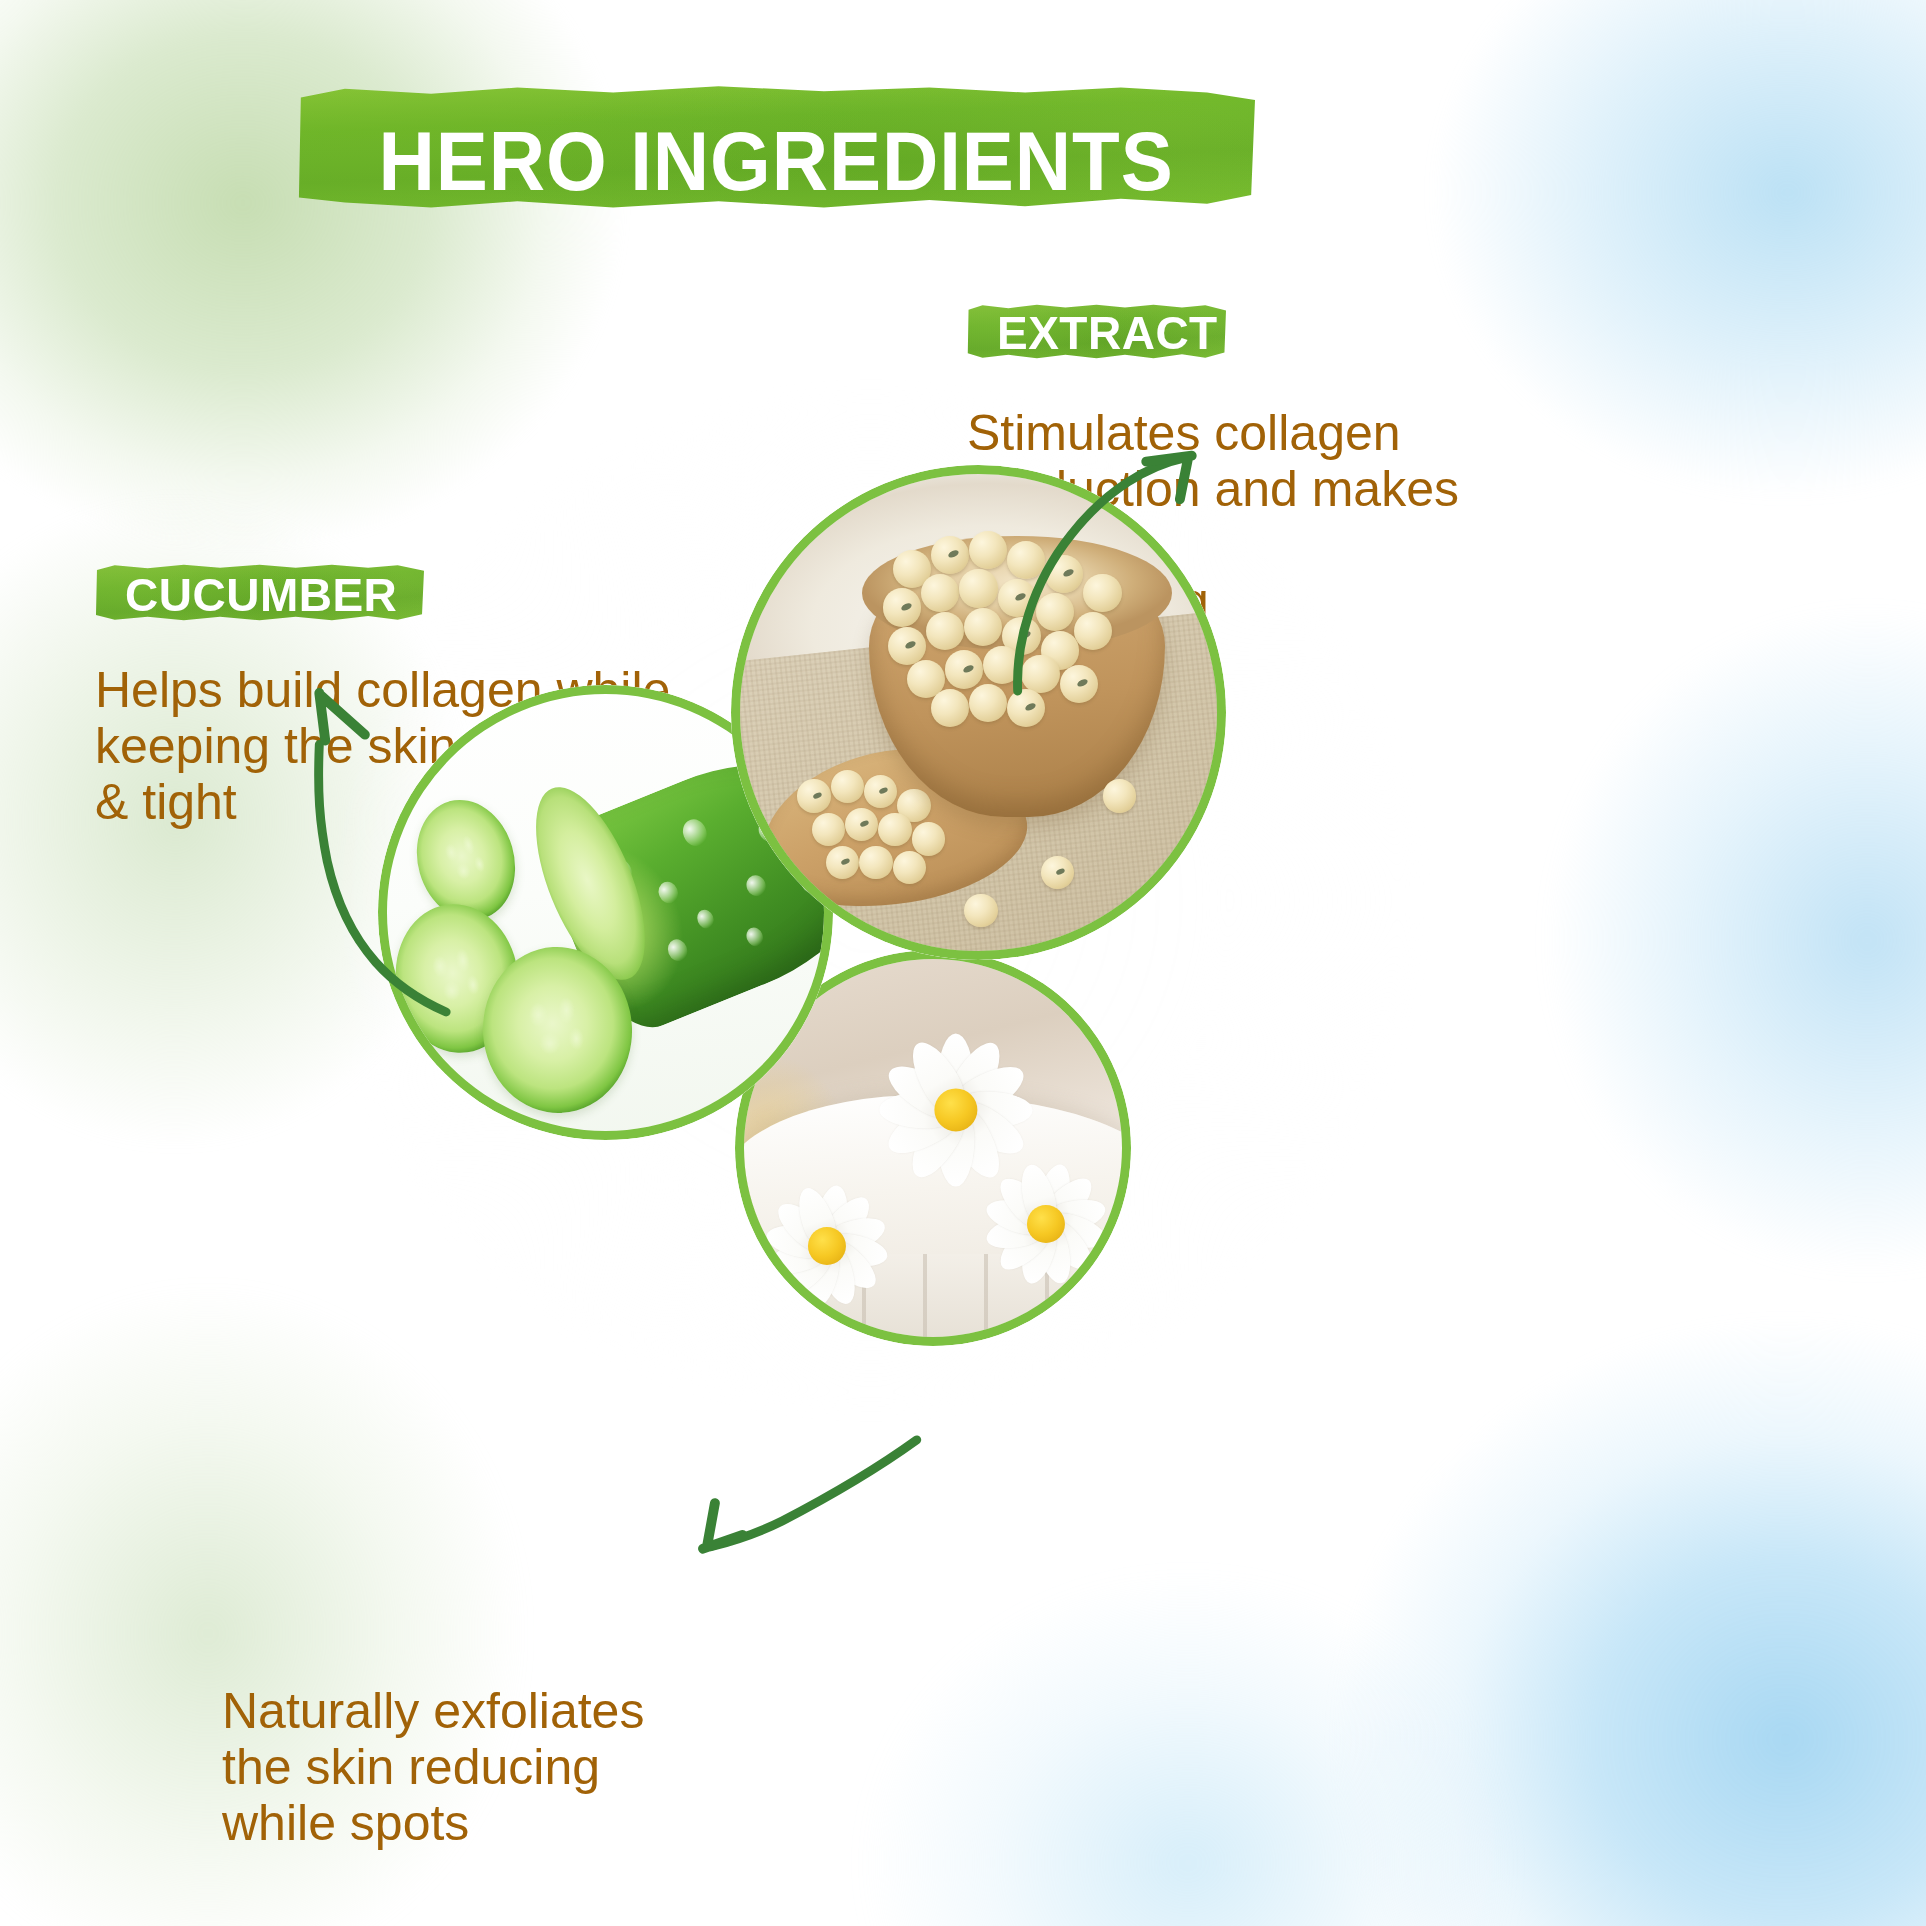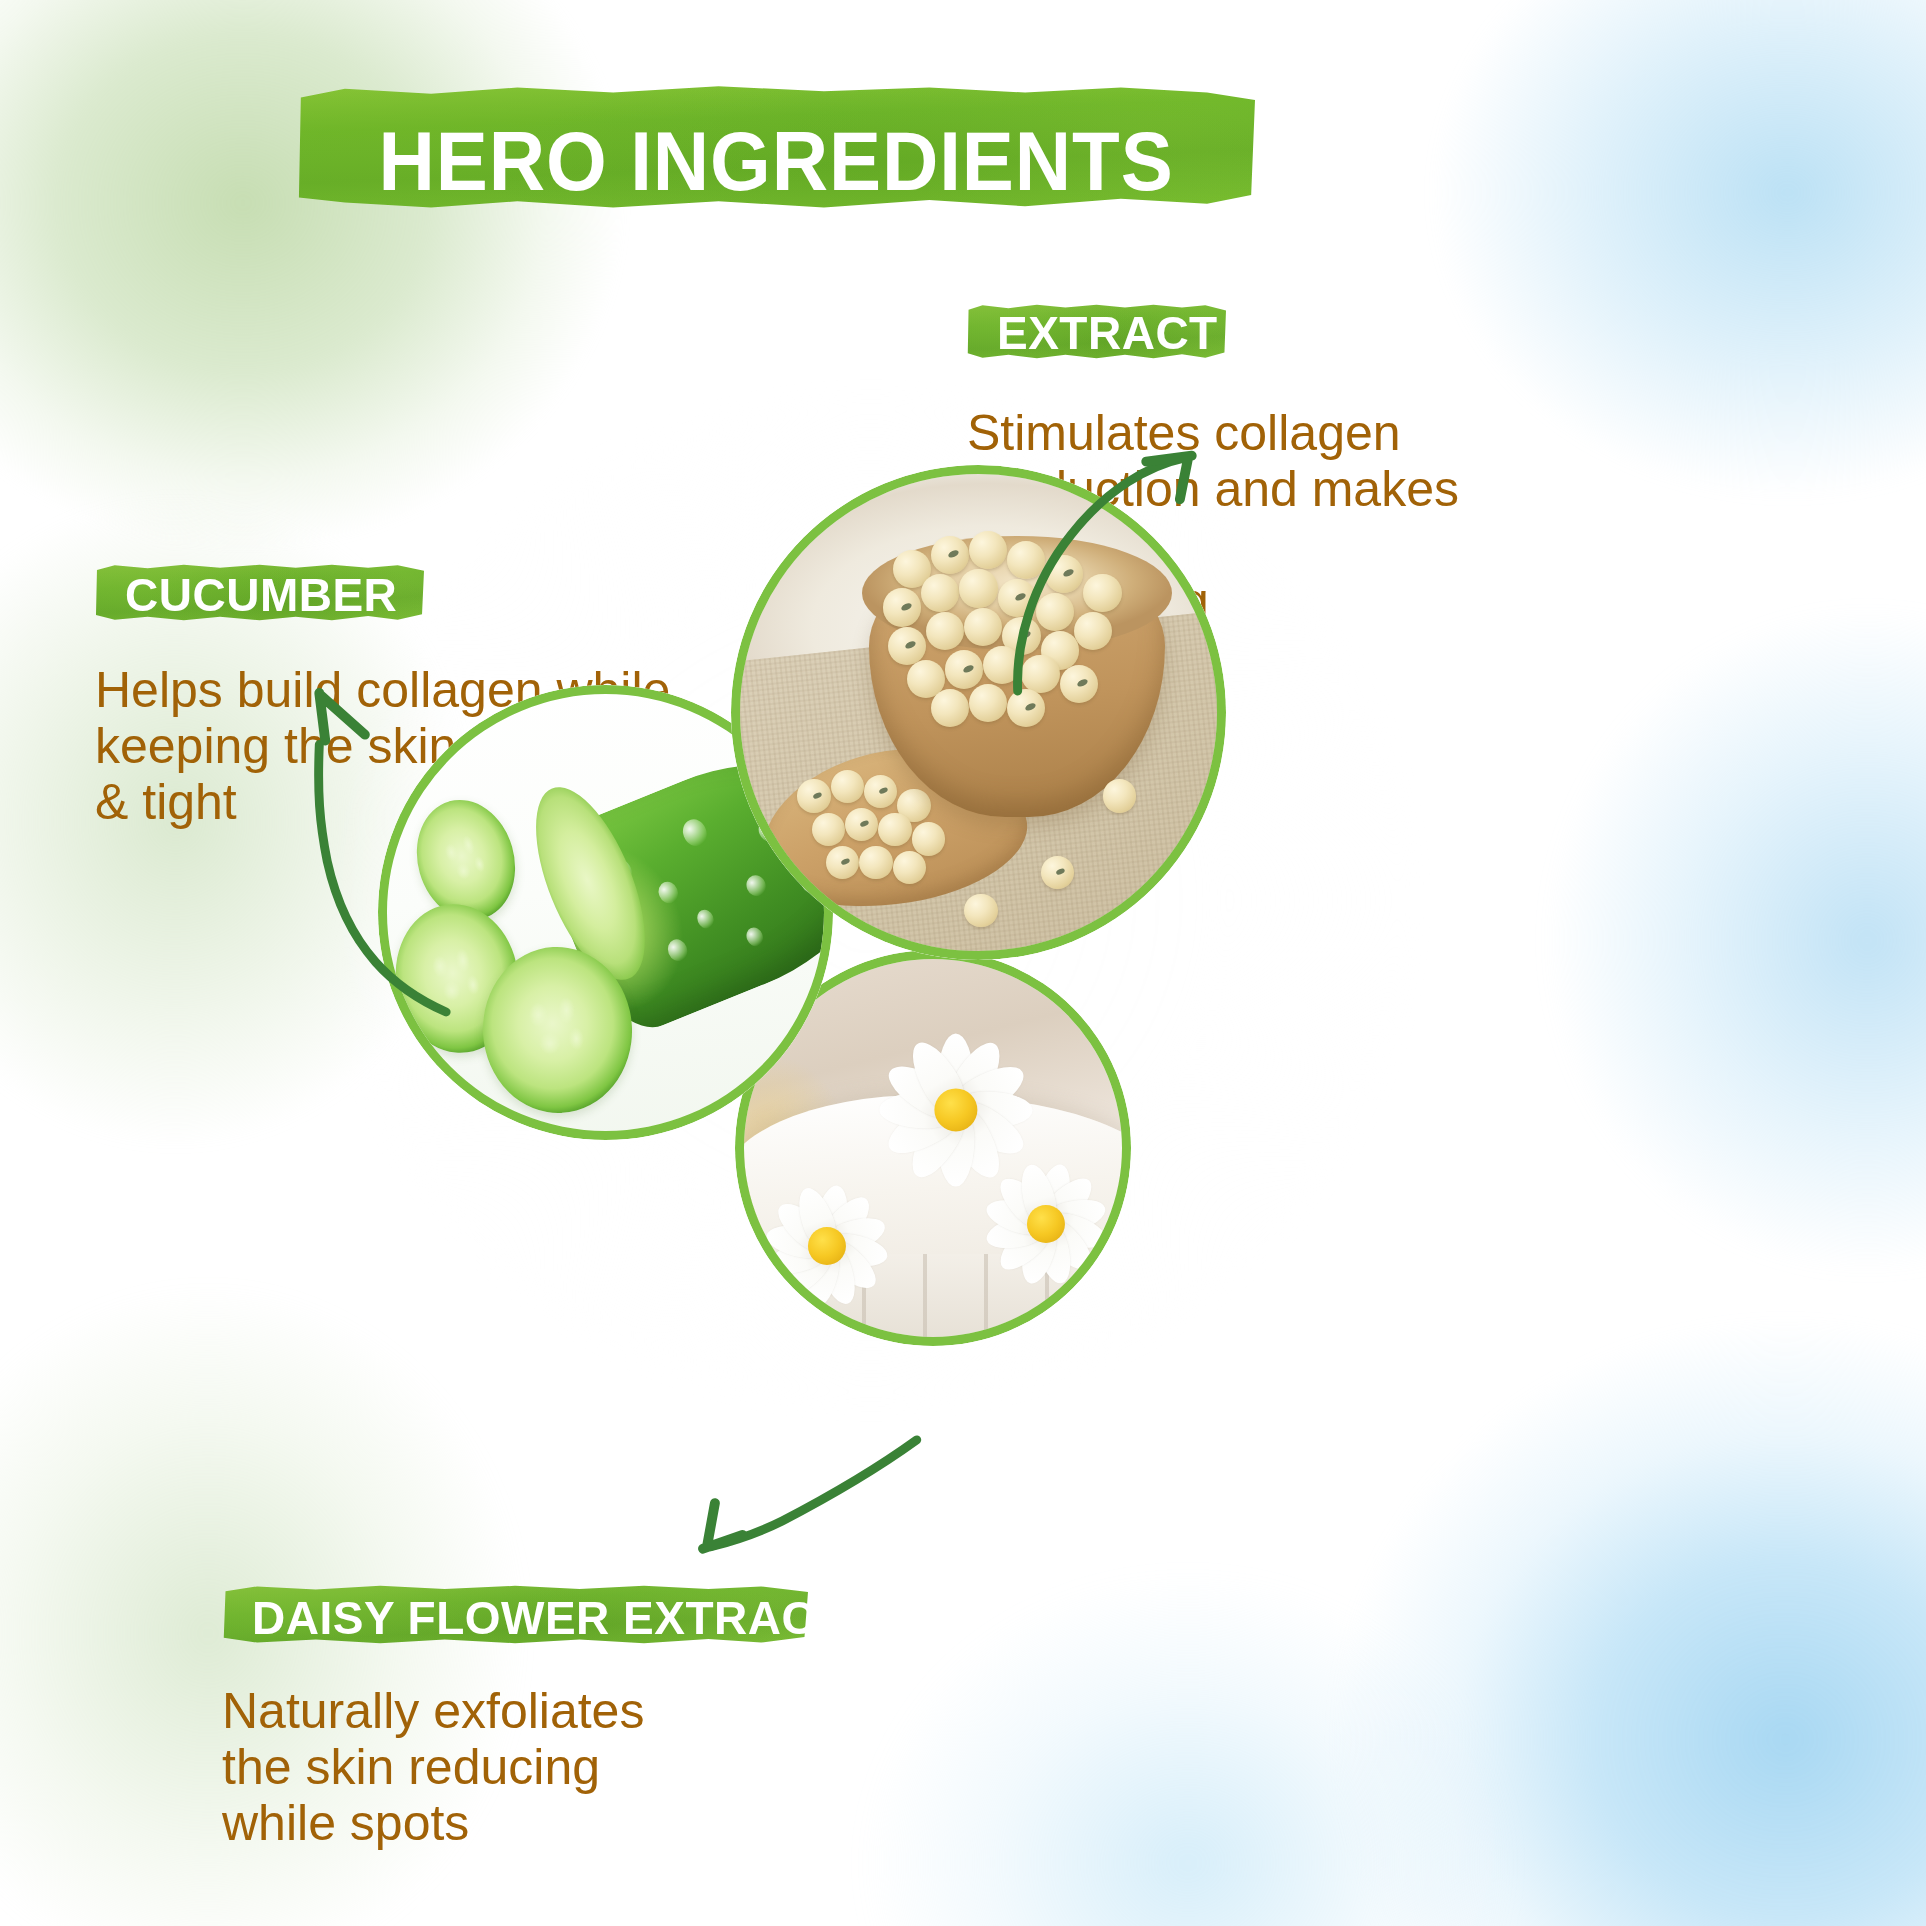--- a/index.html
+++ b/index.html
@@ -399,24 +399,20 @@
 look young</div>
 
   <div id="cucumber-banner" class="banner sec-banner">
     <div class="swatch"></div>
     <div class="label">CUCUMBER</div>
   </div>
   <div id="cucumber-text" class="body-text">Helps build collagen while
 keeping the skin hydrated
 &amp; tight</div>
 
-  <div id="daisy-banner" class="banner sec-banner">
-    <div class="swatch"></div>
-    <div class="label">DAISY FLOWER EXTRACT</div>
-  </div>
   <div id="daisy-text" class="body-text">Naturally exfoliates
 the skin reducing
 while spots</div>
 
   <div id="circle-daisy" class="photo-circle">
     <div class="inner">
       <div class="daisy-gold"></div>
       <div class="daisy-cream"></div>
       <div class="daisy-wood"></div>
 

